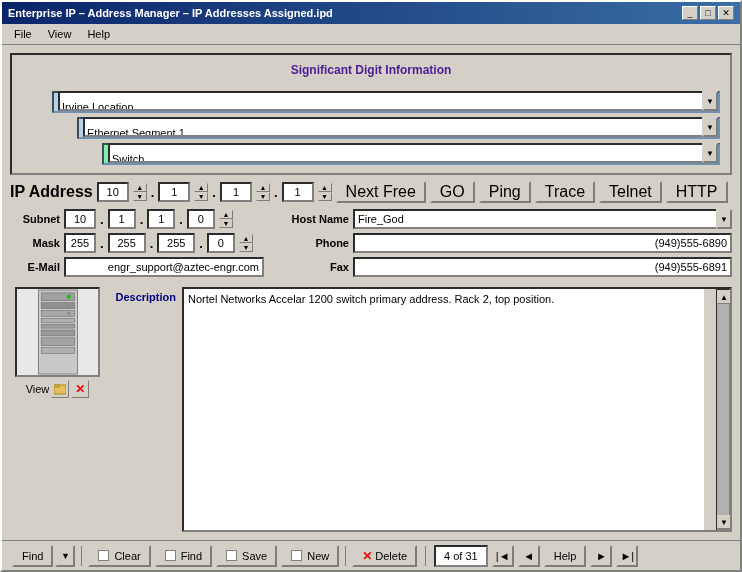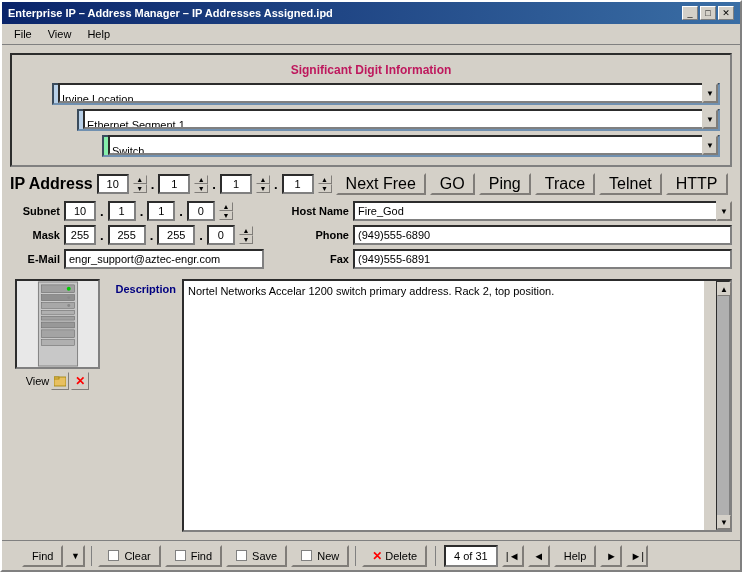--- a/index.html
+++ b/index.html
@@ -69,23 +69,23 @@
       flex: 1;
       padding: 8px;
       display: flex;
       flex-direction: column;
       gap: 6px;
       overflow: hidden;
     }
     .sig-digit-title {
       text-align: center;
       font-weight: bold;
-      color: #be185d;
+      color: #4c1d95;
       font-size: 12px;
-      margin-bottom: 6px;
+      margin-bottom: 14px;
     }
     .dd-wrapper {
       position: relative;
       flex: 1;
     }
     .dd-wrapper select {
       width: 100%;
       height: 20px;
       border: 2px inset #808080;
       background: white;
@@ -170,20 +170,21 @@
       font-weight: bold;
       min-width: 45px;
       text-align: right;
     }
     .form-input {
       height: 20px;
       border: 2px inset #808080;
       background: white;
       font-size: 11px;
       padding: 0 3px;
+      text-align: right;
     }
     .desc-label {
       font-size: 11px;
       font-weight: bold;
       color: #000080;
       min-width: 65px;
       text-align: right;
       padding-top: 2px;
     }
     .desc-scrollbar {
@@ -236,21 +237,21 @@
       align-items: center;
       justify-content: center;
       font-size: 10px;
     }
     .status-bar {
       display: flex;
       align-items: center;
       gap: 4px;
       background: #d4d0c8;
       border-top: 1px solid #808080;
-      padding: 3px 20px;
+      padding: 3px 10px;
       flex-shrink: 0;
       height: 30px;
     }
     .status-btn {
       height: 22px;
       padding: 0 8px;
       background: #d4d0c8;
       border: 2px outset #d4d0c8;
       font-size: 11px;
       cursor: pointer;

